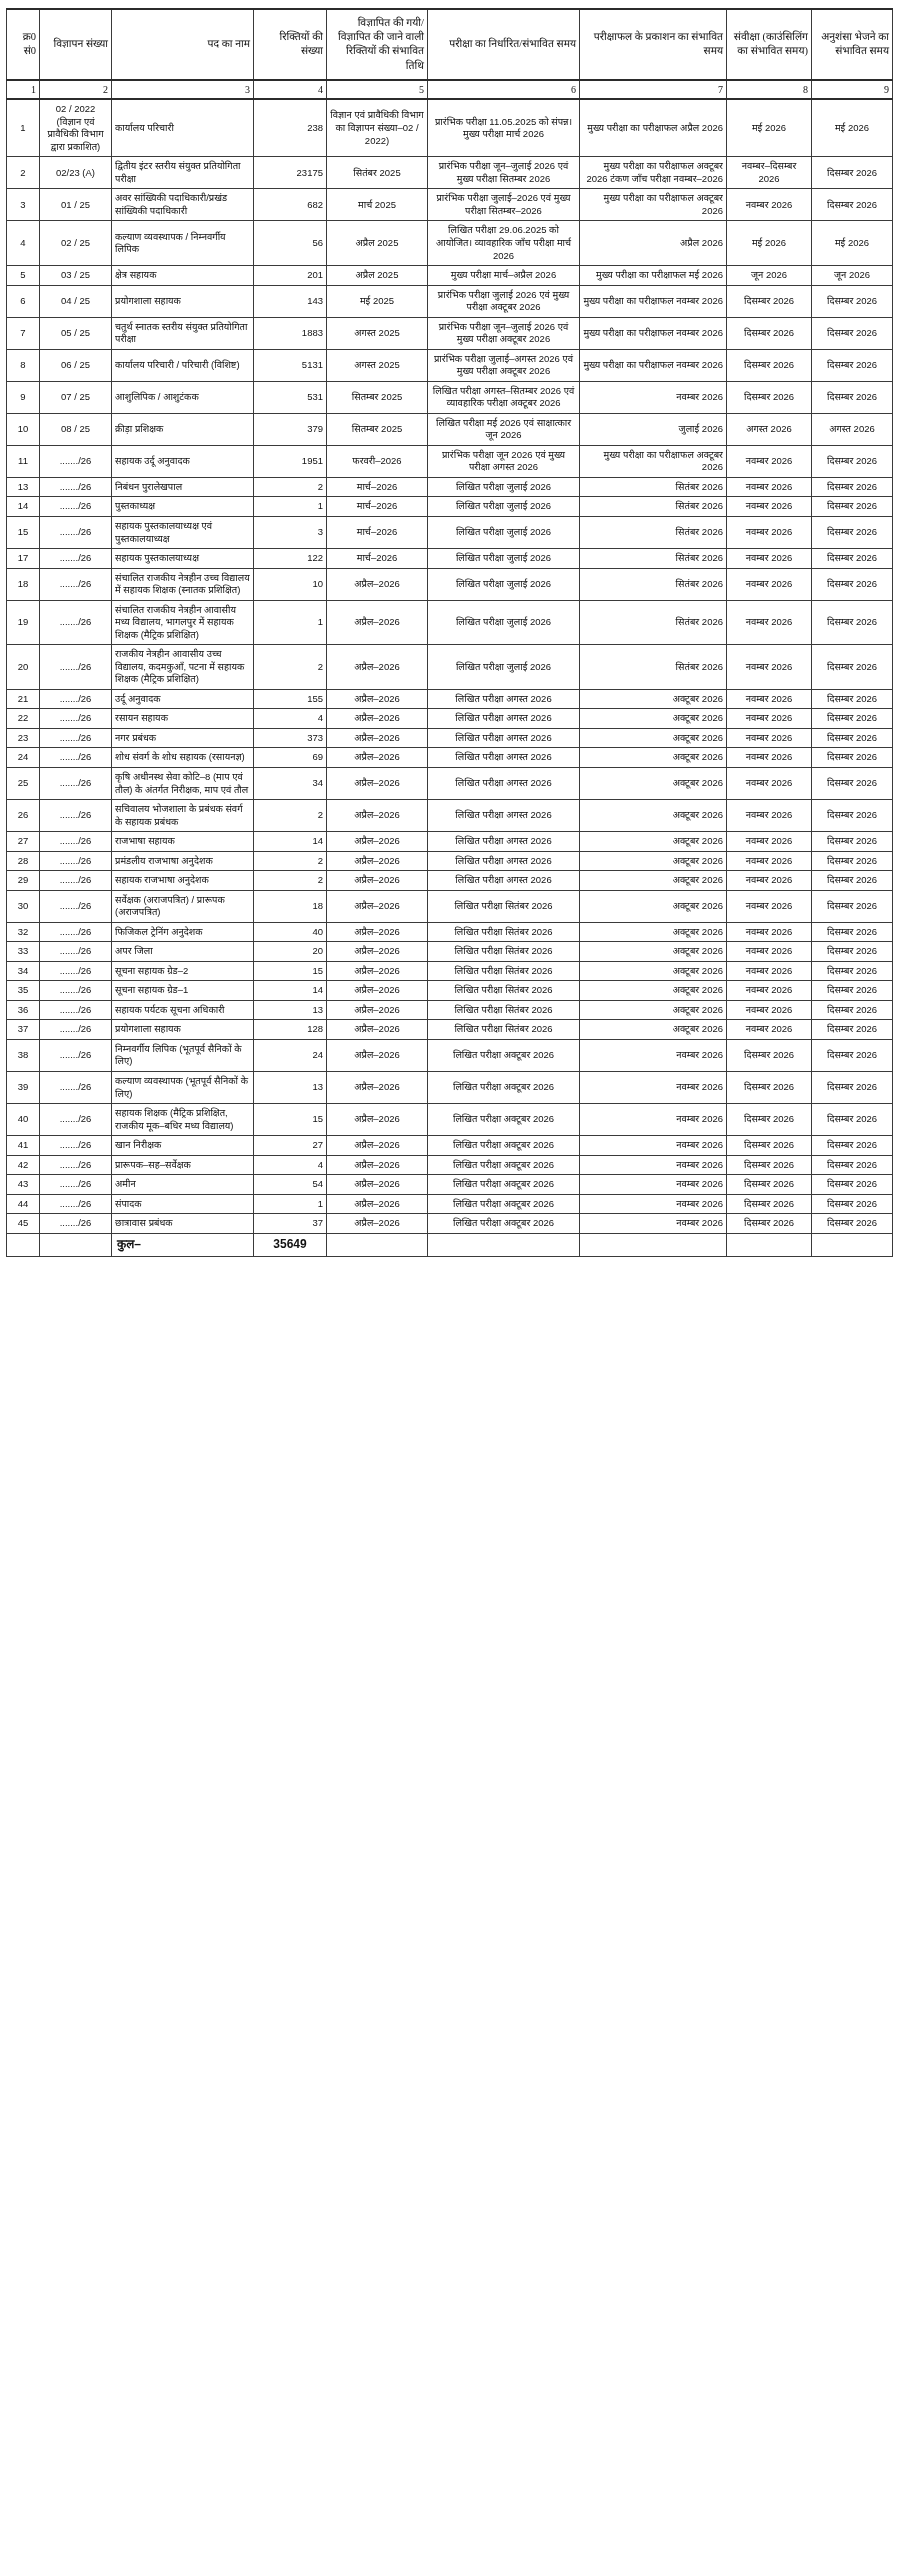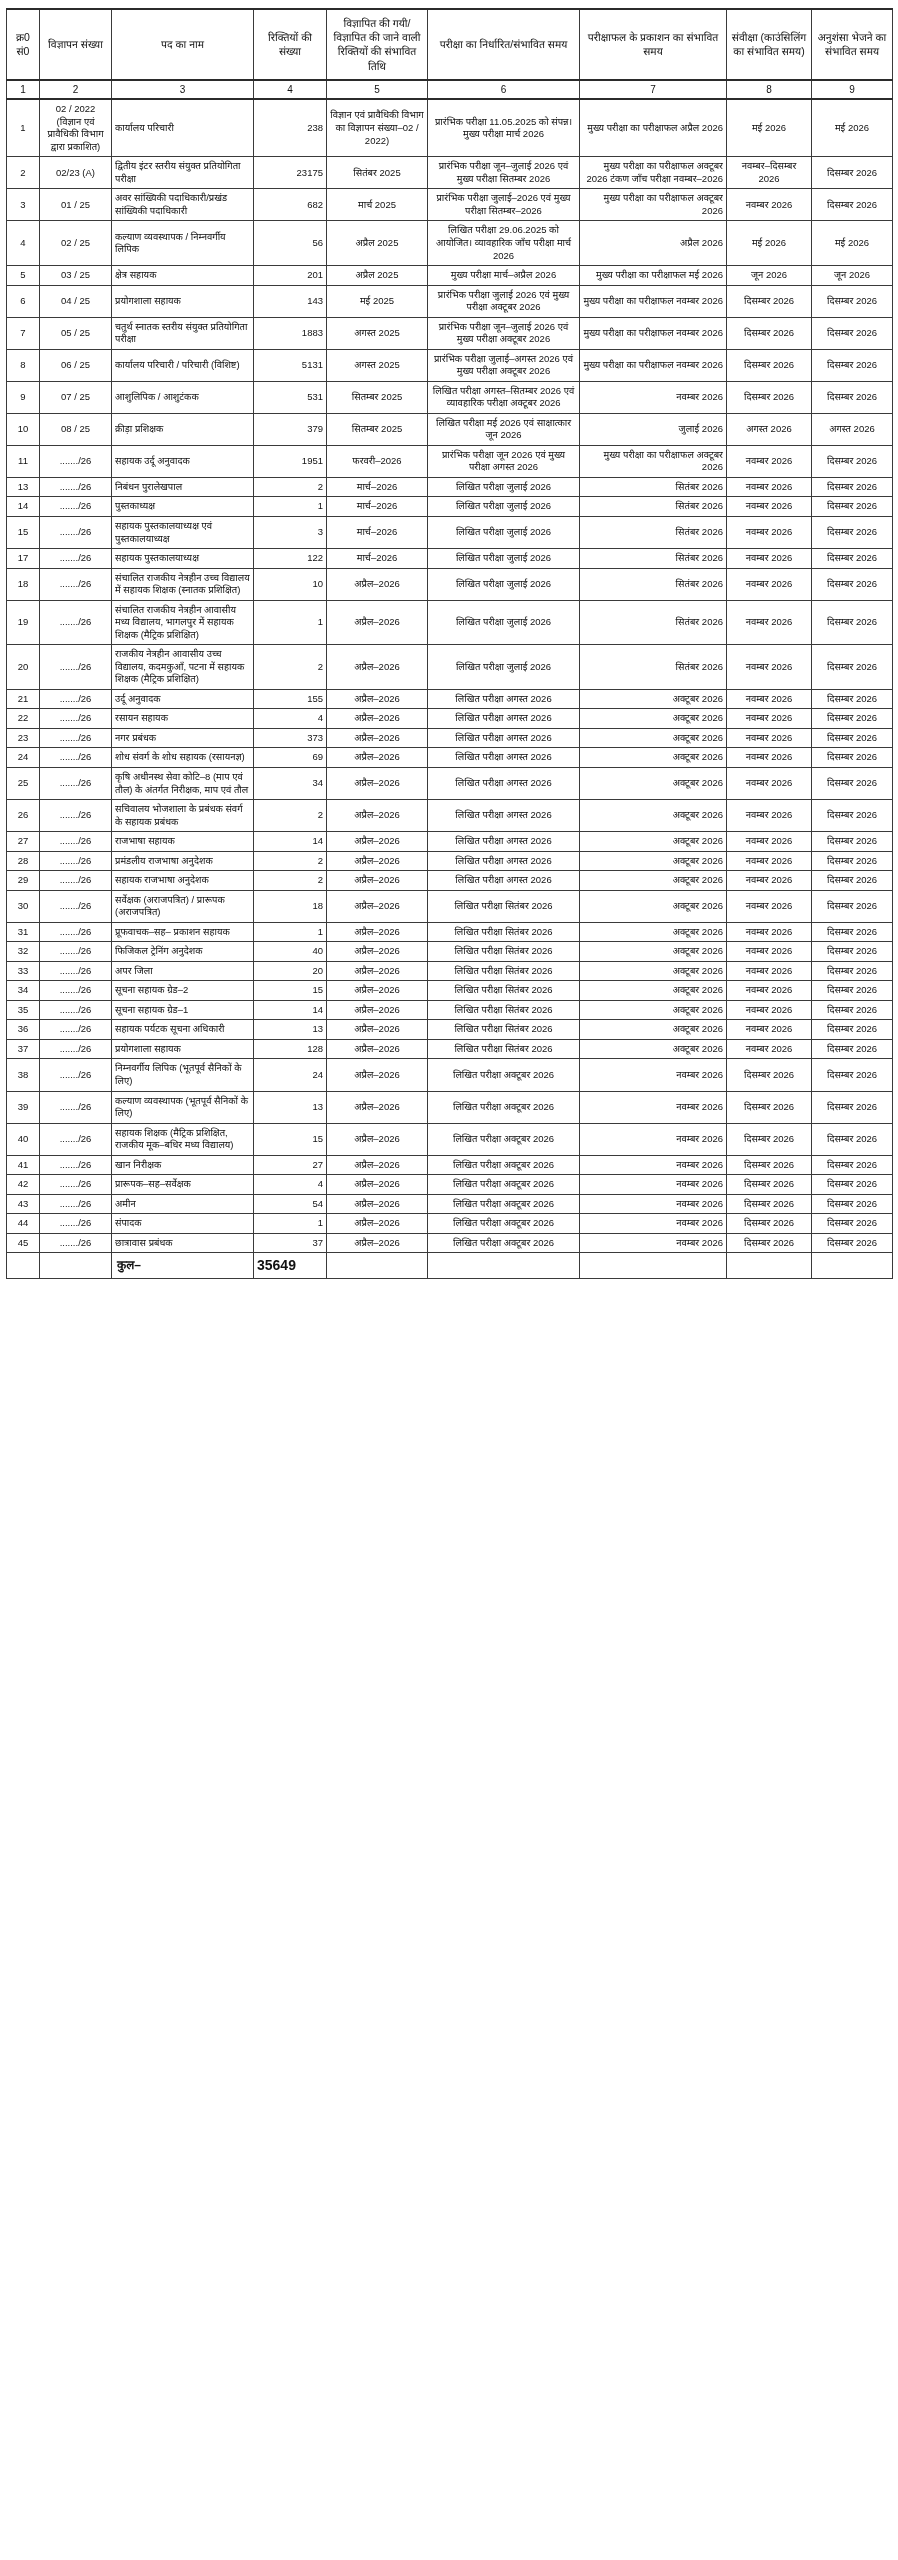--- a/index.html
+++ b/index.html
@@ -31,27 +31,28 @@
     border: 1px solid #3a3a3a;
     vertical-align: middle;
     padding: 3px 3px;
     font-size: 9.5px;
     line-height: 1.32;
     color: #111111;
     word-wrap: break-word;
     overflow-wrap: break-word;
   }
   table.schedule thead th {
-    text-align: center;
+    text-align: right;
     font-weight: normal;
     font-size: 10.5px;
     line-height: 1.35;
     padding: 6px 3px;
     border-bottom: 2px solid #2b2b2b;
     border-top: 2px solid #2b2b2b;
+    font-family: Liberation Serif, serif;
   }
   table.schedule thead tr.numrow th {
     font-size: 10px;
     padding: 2px 3px;
     border-top: 1px solid #3a3a3a;
     border-bottom: 2px solid #2b2b2b;
   }
   
   col.c1 { width: 33px; }
   col.c2 { width: 72px; }
@@ -71,21 +72,21 @@
   td.examtime{ text-align: center; font-size: 9.5px; }
   td.resulttime { text-align: right; font-size: 9.5px; margin-left: 29px; }
   td.counsel { text-align: center; font-size: 9.5px; }
   td.recom   { text-align: center; font-size: 9.5px; }
 
   tr.total td {
     font-weight: bold;
     border-top: 1px solid #3a3a3a;
   }
   tr.total td.post { text-align: left; padding-left: 5px; font-size: 12px; }
-  tr.total td.vac  { text-align: left; font-size: 14px; }
+  tr.total td.vac  { text-align: center; font-size: 12px; }
 </style>
 </head>
 <body>
 
 <div class="sheet">
   <table class="schedule">
     <colgroup>
       <col class="c1">
         <col class="c2">
         <col class="c3">
@@ -423,31 +424,20 @@
           <td class="advno">......./26</td>
           <td class="post">सर्वेक्षक (अराजपत्रित) / प्रारूपक (अराजपत्रित)</td>
           <td class="vac">18</td>
           <td class="vacdate">अप्रैल–2026</td>
           <td class="examtime">लिखित परीक्षा सितंबर 2026</td>
           <td class="resulttime">अक्टूबर 2026</td>
           <td class="counsel">नवम्बर 2026</td>
           <td class="recom">दिसम्बर 2026</td>
         </tr>
         <tr>
-          <td class="sn">31</td>
-          <td class="advno">......./26</td>
-          <td class="post">प्रूफवाचक–सह– प्रकाशन सहायक</td>
-          <td class="vac">1</td>
-          <td class="vacdate">अप्रैल–2026</td>
-          <td class="examtime">लिखित परीक्षा सितंबर 2026</td>
-          <td class="resulttime">अक्टूबर 2026</td>
-          <td class="counsel">नवम्बर 2026</td>
-          <td class="recom">दिसम्बर 2026</td>
-        </tr>
-        <tr>
           <td class="sn">32</td>
           <td class="advno">......./26</td>
           <td class="post">फिजिकल ट्रेनिंग अनुदेशक</td>
           <td class="vac">40</td>
           <td class="vacdate">अप्रैल–2026</td>
           <td class="examtime">लिखित परीक्षा सितंबर 2026</td>
           <td class="resulttime">अक्टूबर 2026</td>
           <td class="counsel">नवम्बर 2026</td>
           <td class="recom">दिसम्बर 2026</td>
         </tr>

